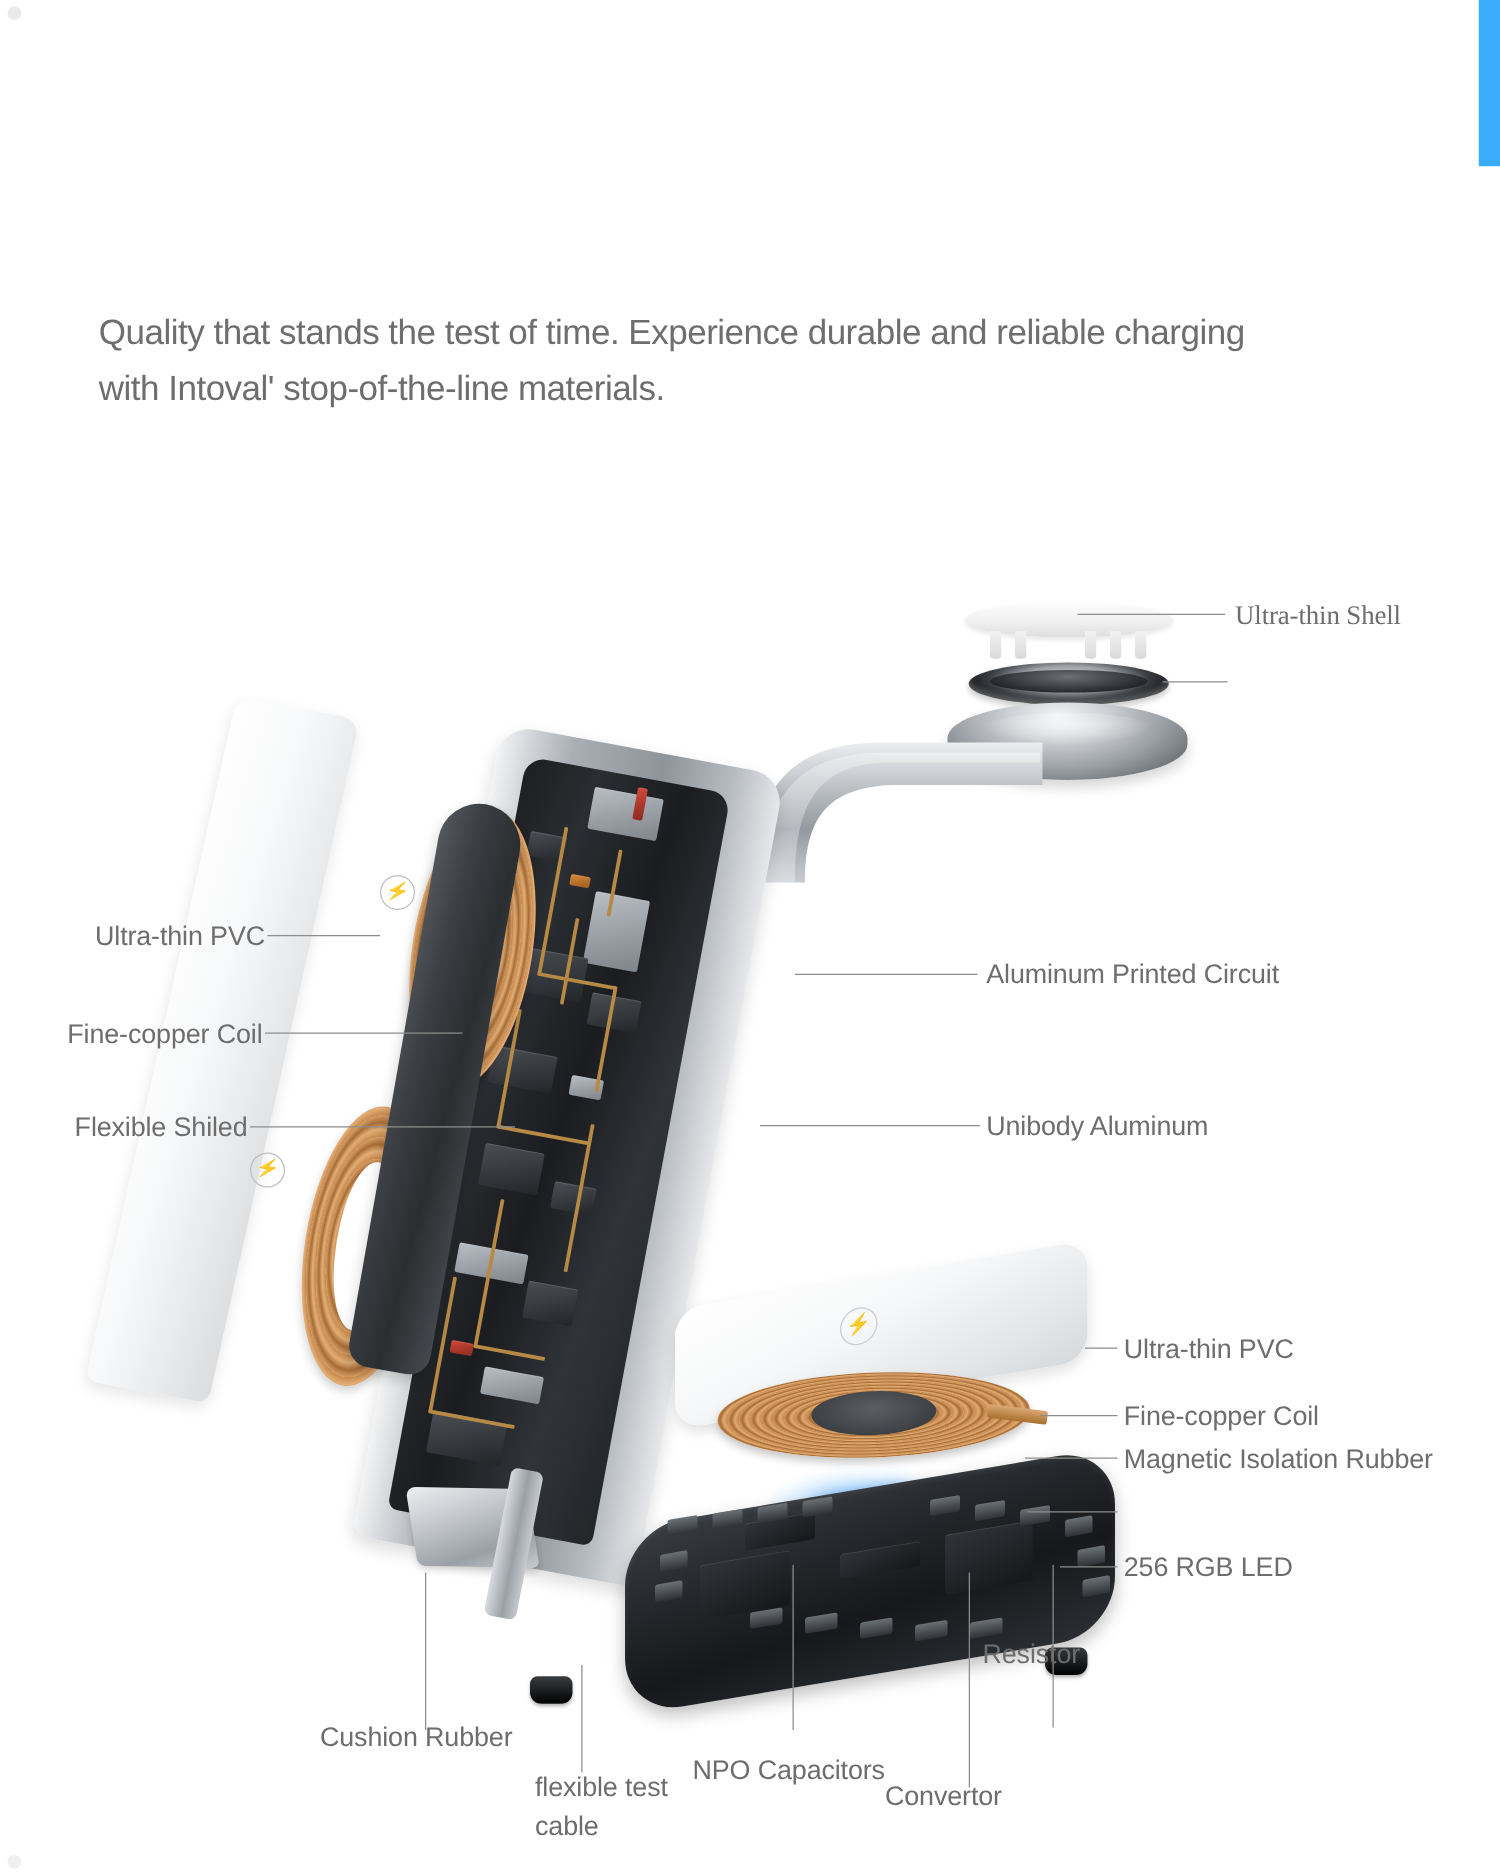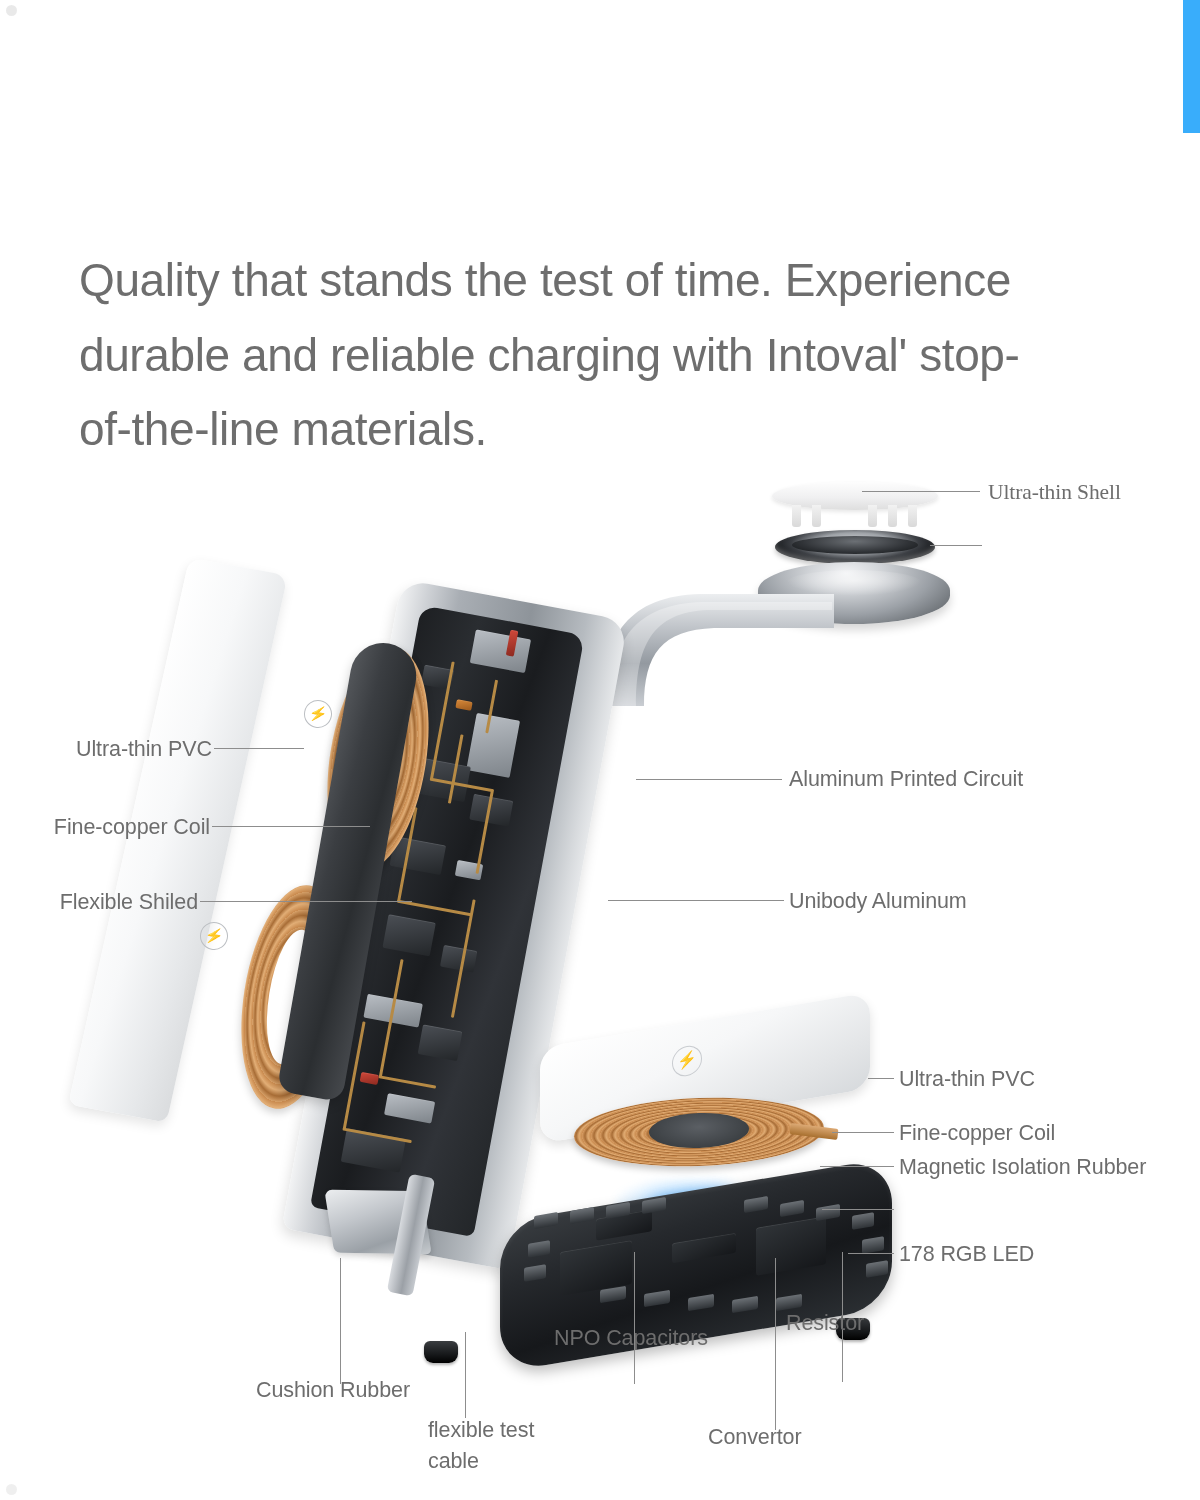--- a/index.html
+++ b/index.html
@@ -43,21 +43,21 @@
     font-size: 55px;
     font-weight: 700;
     letter-spacing: -1.4px;
     color: #000000;
     line-height: 1.08;
   }
   #subhead {
     position: absolute;
     left: 79px; top: 243px;
     width: 960px;
-    font-size: 46px;
+    font-size: 28px;
     font-weight: 400;
     line-height: 1.62;
     letter-spacing: -0.4px;
     color: #6e6e6e;
   }
 
   
   .callout {
     position: absolute;
     font-size: 21.5px;
@@ -492,26 +492,26 @@
   <div class="leader v" style="left:634px; top:1252px; height:132px;"></div>
   <div class="leader v" style="left:775px; top:1258px; height:172px;"></div>
   <div class="leader v" style="left:842px; top:1252px; height:130px;"></div>
 
   <div class="callout right" style="left:988px; top:477px;font-family:Liberation Serif, serif;">Ultra-thin Shell</div>
   <div class="callout right" style="left:789px; top:764px;">Aluminum Printed Circuit</div>
   <div class="callout right" style="left:789px; top:886px;">Unibody Aluminum</div>
   <div class="callout right" style="left:899px; top:1064px;">Ultra-thin PVC</div>
   <div class="callout right" style="left:899px; top:1118px;">Fine-copper Coil</div>
   <div class="callout right" style="left:899px; top:1152px;">Magnetic Isolation Rubber</div>
-  <div class="callout right" style="left:899px; top:1239px;">178 RGB LED</div>
+  <div class="callout right" style="left:899px; top:1239px;">256 RGB LED</div>
 
   <div class="callout left" style="left:0px; top:734px; width:212px;">Ultra-thin PVC</div>
   <div class="callout left" style="left:0px; top:812px; width:210px;">Fine-copper Coil</div>
   <div class="callout left" style="left:0px; top:887px; width:198px;">Flexible Shiled</div>
 
   <div class="callout center" style="left:256px; top:1375px;">Cushion Rubber</div>
   <div class="callout center" style="left:428px; top:1415px;">flexible test
 cable</div>
-  <div class="callout center" style="left:554px; top:1323px;">NPO Capacitors</div>
+  <div class="callout center" style="left:554px; top:1401px;">NPO Capacitors</div>
   <div class="callout center" style="left:708px; top:1422px;">Convertor</div>
   <div class="callout center" style="left:786px; top:1308px;">Resistor</div>
 
 </div>
 
 </body></html>

